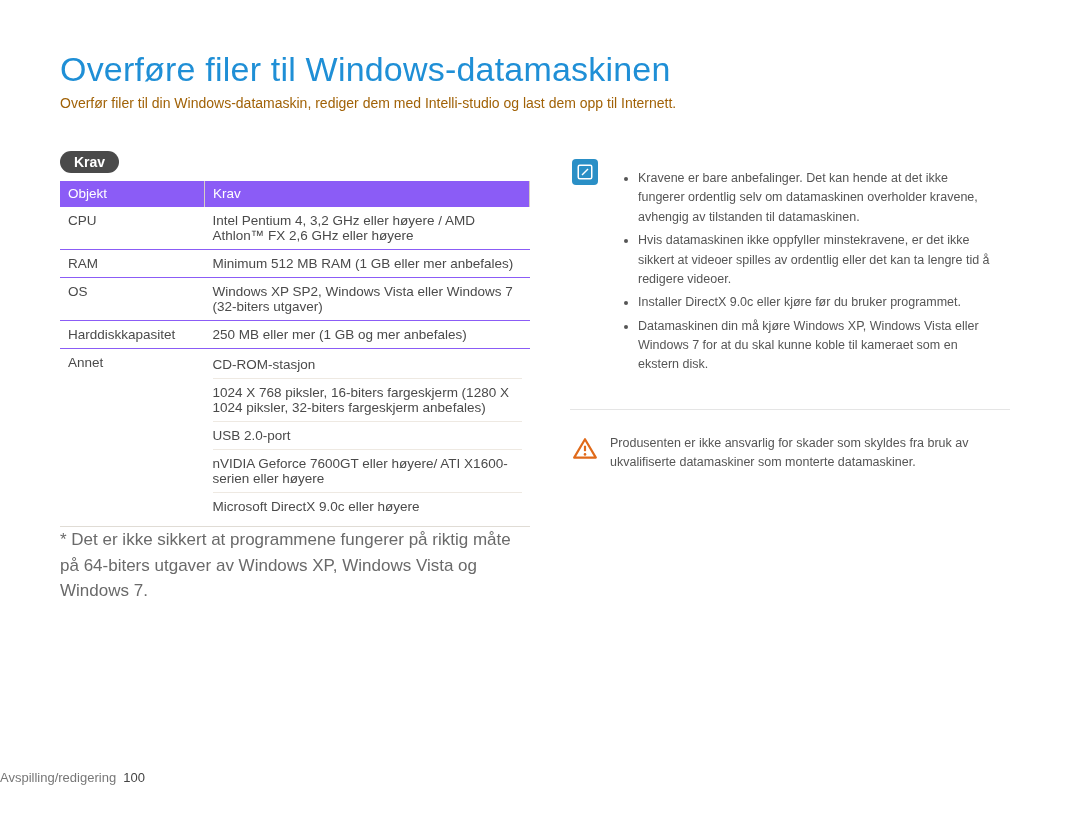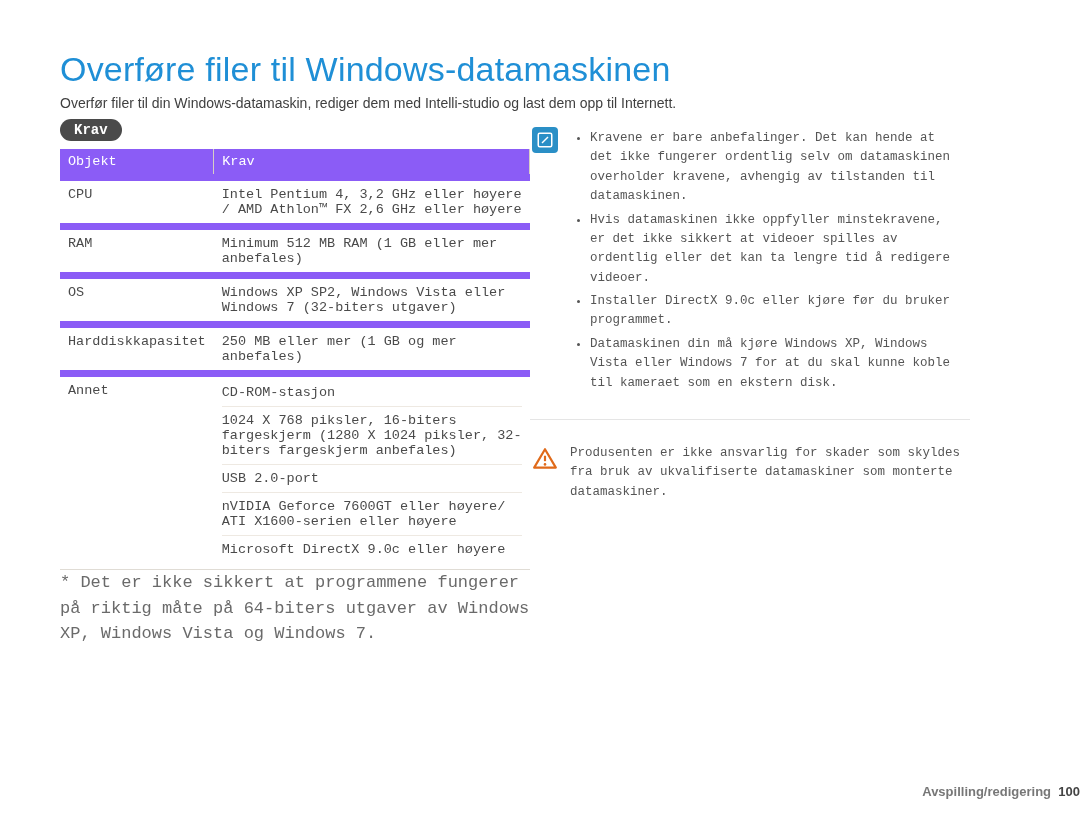--- a/index.html
+++ b/index.html
@@ -21,26 +21,26 @@
   }
   .title {
     color: #1f8fd6;
     font-size: 34px;
     font-weight: 400;
     margin: 0 0 4px 0;
     letter-spacing: 0.2px;
   }
   .intro {
     font-size: 14px;
-    color: #404040;
-    margin: 6px 0 8px 0;
+    color: #a16207;
+    margin: 6px 0 40px 0;
   }
   .columns {
     display: flex;
-    font-family: Liberation Mono, monospace;
+    gap: 40px;
   }
   .left {
     width: 470px;
   }
   .right {
     width: 440px;
   }
   .pill {
     display: inline-block;
     background: #4a4a4a;
@@ -61,21 +61,21 @@
     background: #8b5cf6;
     color: #ffffff;
     font-weight: normal;
     text-align: left;
     padding: 5px 8px;
     border-right: 1px solid #d6cfc4;
   }
   table.req td {
     padding: 6px 8px;
     vertical-align: top;
-    border-top: 7px solid #8b5cf6;
+    border-top: 1px solid #8b5cf6;
   }
   table.req tr:last-child td {
     border-bottom: 1px solid #e0dcd5;
   }
   table.req td:first-child, table.req th:first-child {
     width: 128px;
   }
   .sublist div {
     padding: 2px 0;
   }
@@ -112,35 +112,34 @@
     justify-content: center;
     margin-top: 2px;
   }
   .icon-info {
     background: #2a8fc6;
   }
   .icon-warn {
     background: #ffffff;
   }
   .callout ul {
-    margin: 4px;
+    margin: 12px;
     padding-left: 16px;
   }
   .callout ul li {
     margin-bottom: 4px;
   }
   .footer {
     position: absolute;
-    bottom: 16px;
+    bottom: 30px;
     left: 0;
     width: 100%;
-    text-align: right;
+    text-align: left;
     font-size: 13px;
     color: #777;
-    font-weight: bold;
   }
   .footer .pnum {
     color: #444;
   }
 </style>
 </head>
 <body>
 
 <div class="page">
   <h1 class="title">Overføre filer til Windows-datamaskinen</h1>

